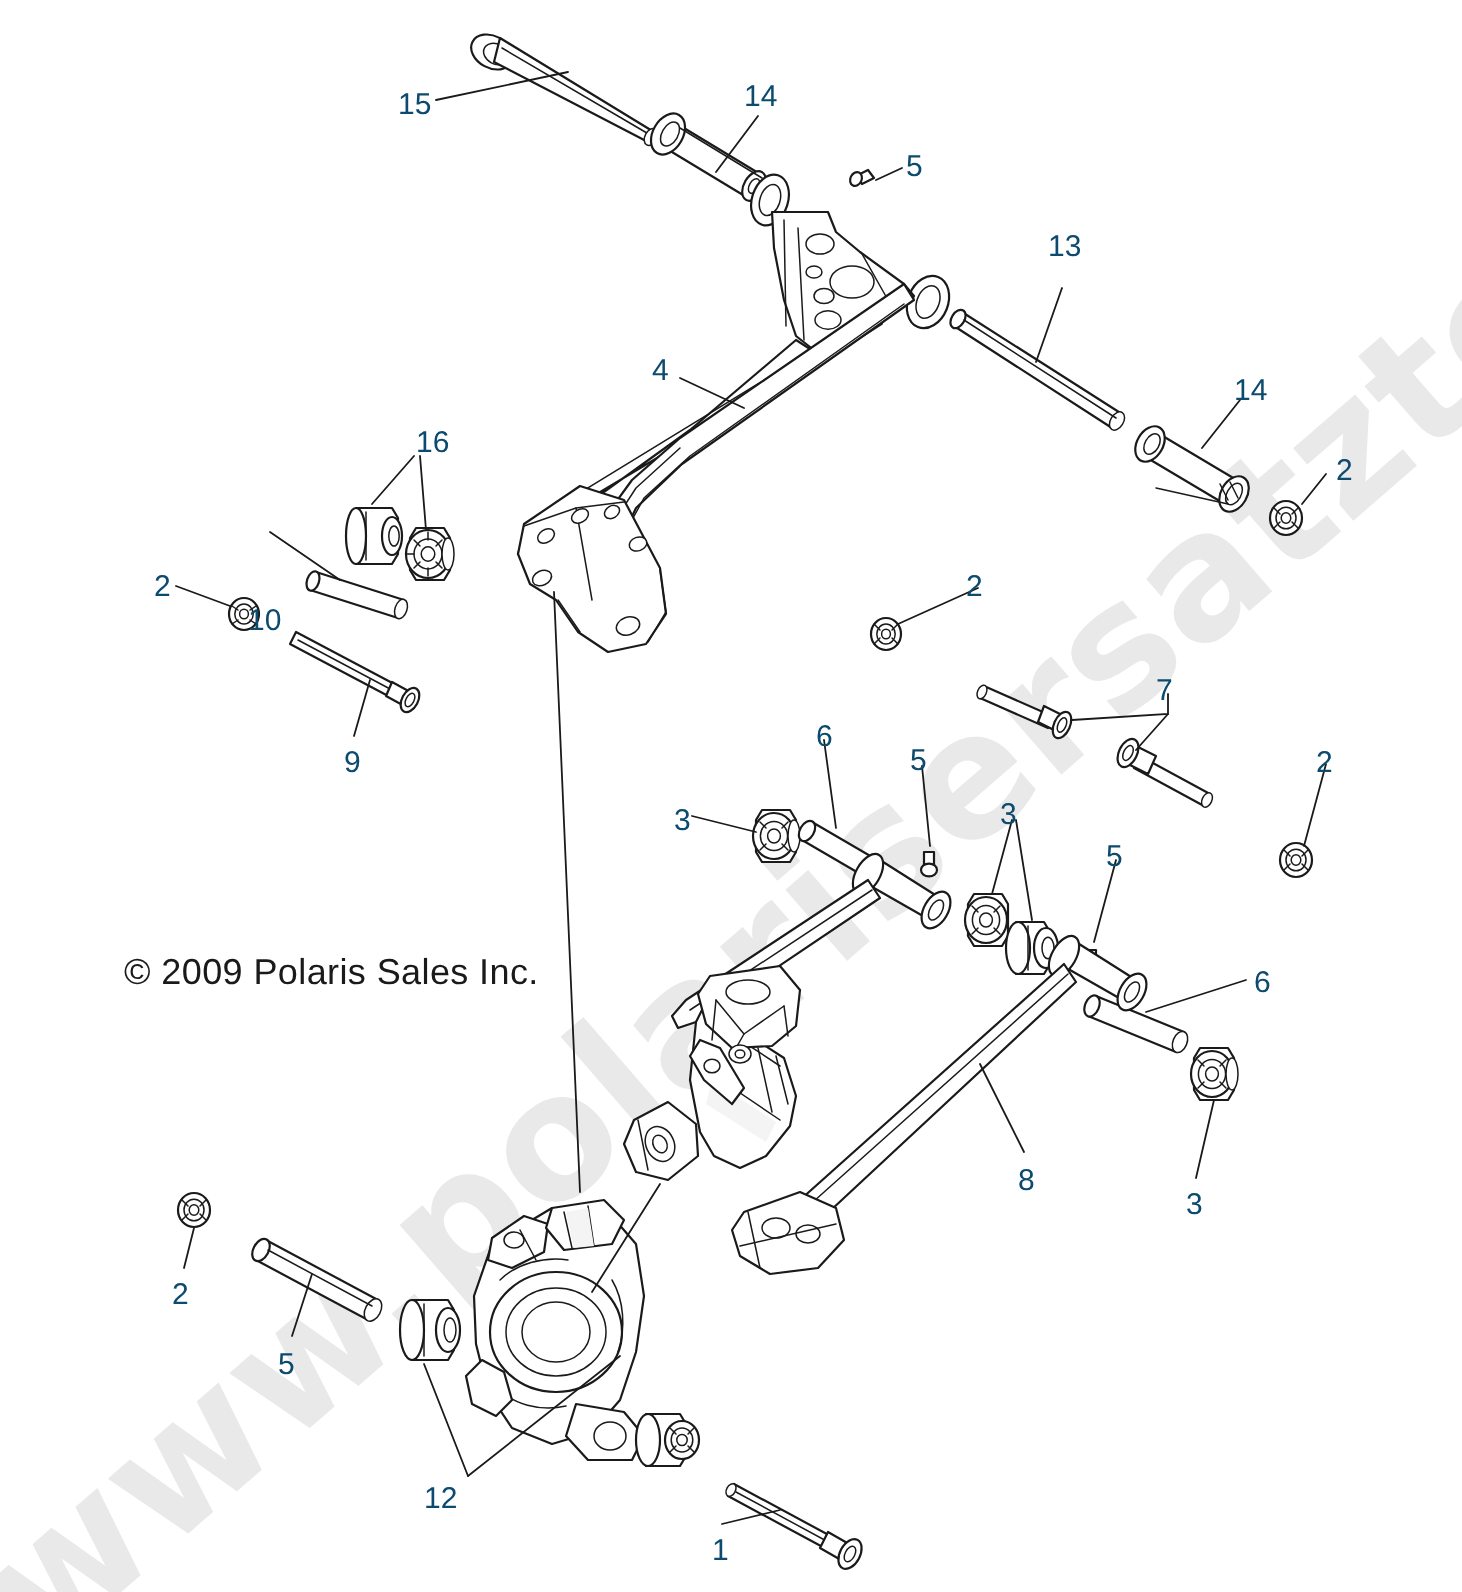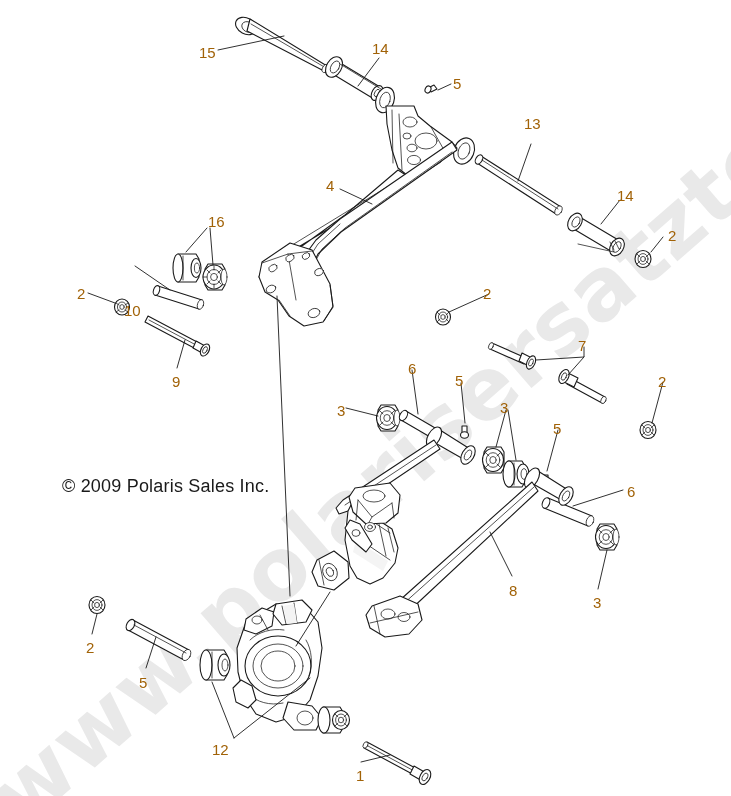--- a/index.html
+++ b/index.html
@@ -27,21 +27,21 @@
     font-family:"Liberation Sans","DejaVu Sans",sans-serif;
     font-size:18px;
     color:#1a1a1a;
     white-space:nowrap;
     letter-spacing:.2px;
   }
   .lbl{
     position:absolute;
     font-family:"Liberation Sans","DejaVu Sans",sans-serif;
     font-size:15px;
-    color:#a16207;
+    color:#0c4a6e;
     white-space:nowrap;
     line-height:1;
   }
 </style>
 </head>
 <body>
 
 <div id="stage">
 
   <div class="wm">

